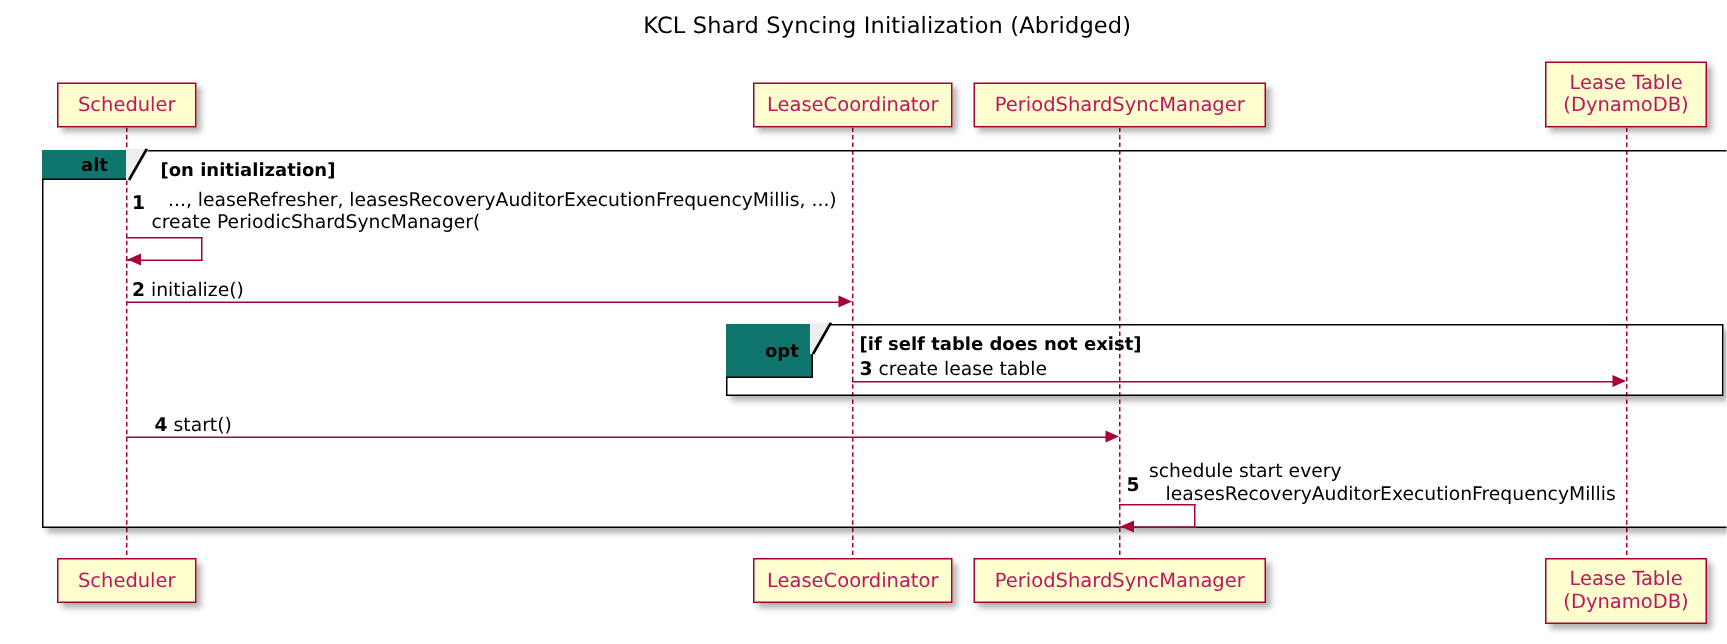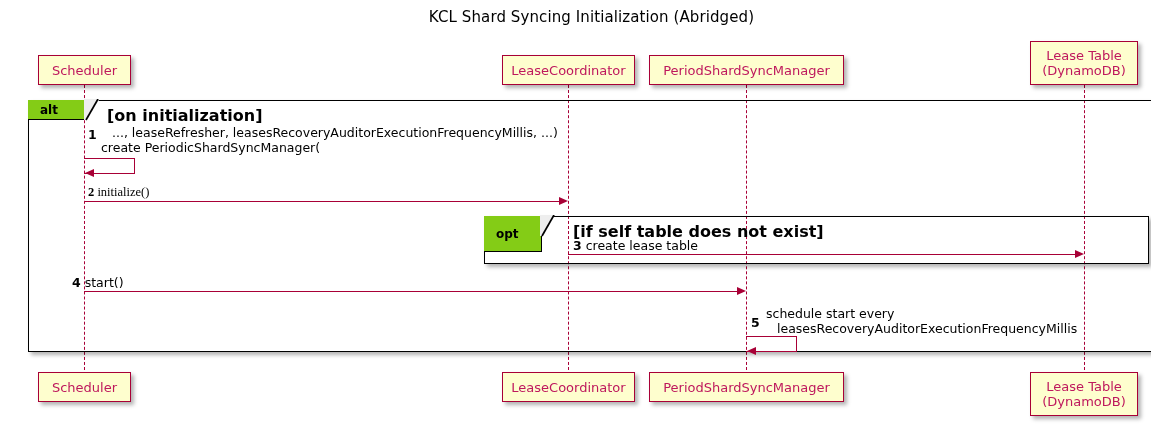--- a/index.html
+++ b/index.html
@@ -53,38 +53,38 @@
   .frame {
     position: absolute;
     box-sizing: border-box;
     border: 1.7px solid #000000;
     background: transparent;
     box-shadow: 3px 3px 4px rgba(0,0,0,0.30);
   }
   .frame-tab {
     position: absolute;
     box-sizing: border-box;
-    background: #84cc16;
+    background: #0f766e;
     border-right: 1.7px solid #000000;
     border-bottom: 1.7px solid #000000;
     font-size: 12px;
     font-weight: bold;
     color: #000000;
     display: flex;
     align-items: center;
-    padding-left: 12px;
+    padding-left: 26px;
   }
   .frame-tab-corner {
     position: absolute;
     width: 0;
     height: 0;
   }
   .frame-cond {
     position: absolute;
-    font-size: 16px;
+    font-size: 12px;
     font-weight: bold;
     color: #000000;
     white-space: nowrap;
   }
   
   .msg-line {
     position: absolute;
     height: 0;
     border-top: 1.3px solid #A80036;
   }
@@ -184,35 +184,35 @@
   <div class="msg-label" style="left:72px; top:127px;">
     <span class="num">1</span>
   </div>
   <div class="msg-label" style="left:85px; top:125px;">
     <div style="padding-left:11px;"><span>..., leaseRefresher, leasesRecoveryAuditorExecutionFrequencyMillis, ...)</span></div>
     <div>create PeriodicShardSyncManager(</div>
   </div>
   <div class="selfcall" style="left:68px; top:158px; width:51px; height:16px;"></div>
   <div class="arrowhead left" style="left:69px; top:169px;"></div>
 
-  <div class="msg-label" style="left:72px; top:185px;font-family:Liberation Serif, serif;">
+  <div class="msg-label" style="left:72px; top:185px;">
     <span class="num">2</span>
     <span>initialize()</span>
   </div>
   <div class="msg-line" style="left:68px; top:201px; width:476px;"></div>
   <div class="arrowhead right" style="left:543px; top:196.5px;"></div>
 
   <div class="msg-label" style="left:557px; top:238px;">
     <span class="num">3</span>
     <span>create lease table</span>
   </div>
   <div class="msg-line" style="left:552px; top:254px; width:508px;"></div>
   <div class="arrowhead right" style="left:1059px; top:249.5px;"></div>
 
-  <div class="msg-label" style="left:56px; top:275px;">
+  <div class="msg-label" style="left:87px; top:275px;">
     <span class="num">4</span>
     <span>start()</span>
   </div>
   <div class="msg-line" style="left:68px; top:291px; width:654px;"></div>
   <div class="arrowhead right" style="left:721px; top:286.5px;"></div>
 
   <div class="msg-label" style="left:735px; top:315px;">
     <span class="num">5</span>
   </div>
   <div class="msg-label" style="left:750px; top:306px;">

